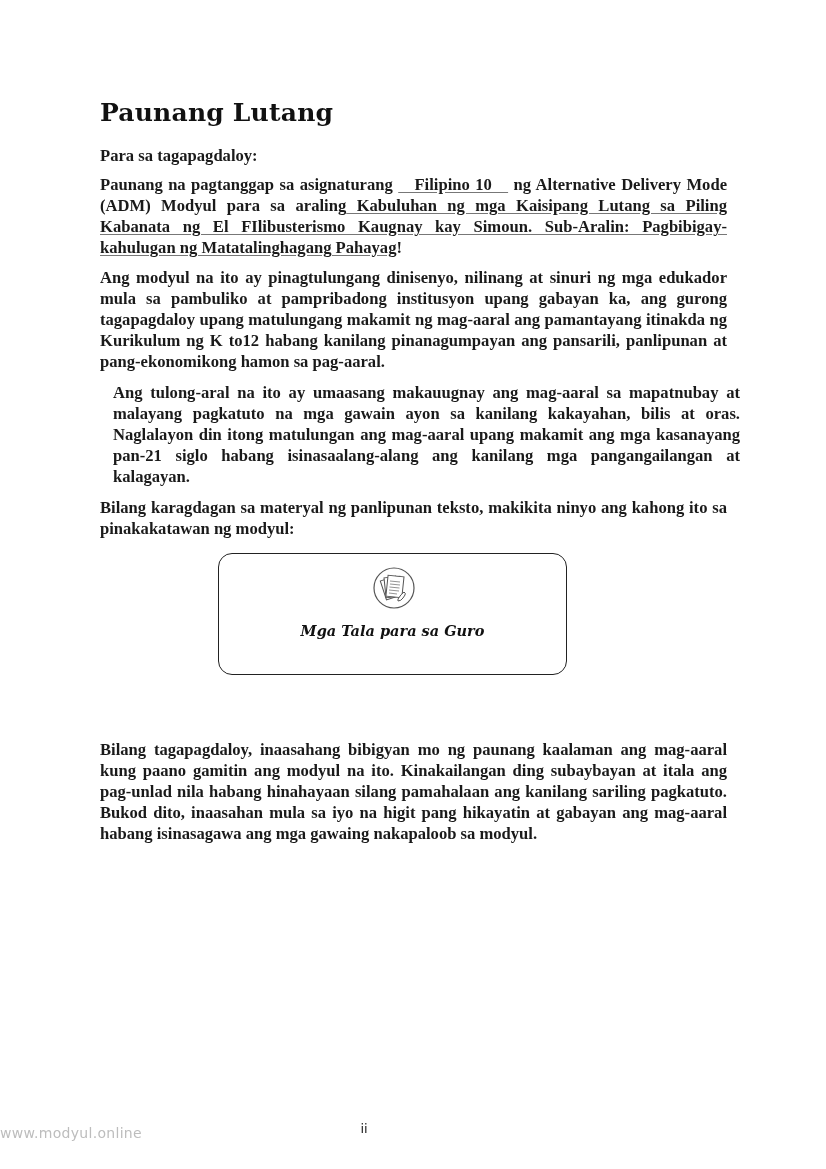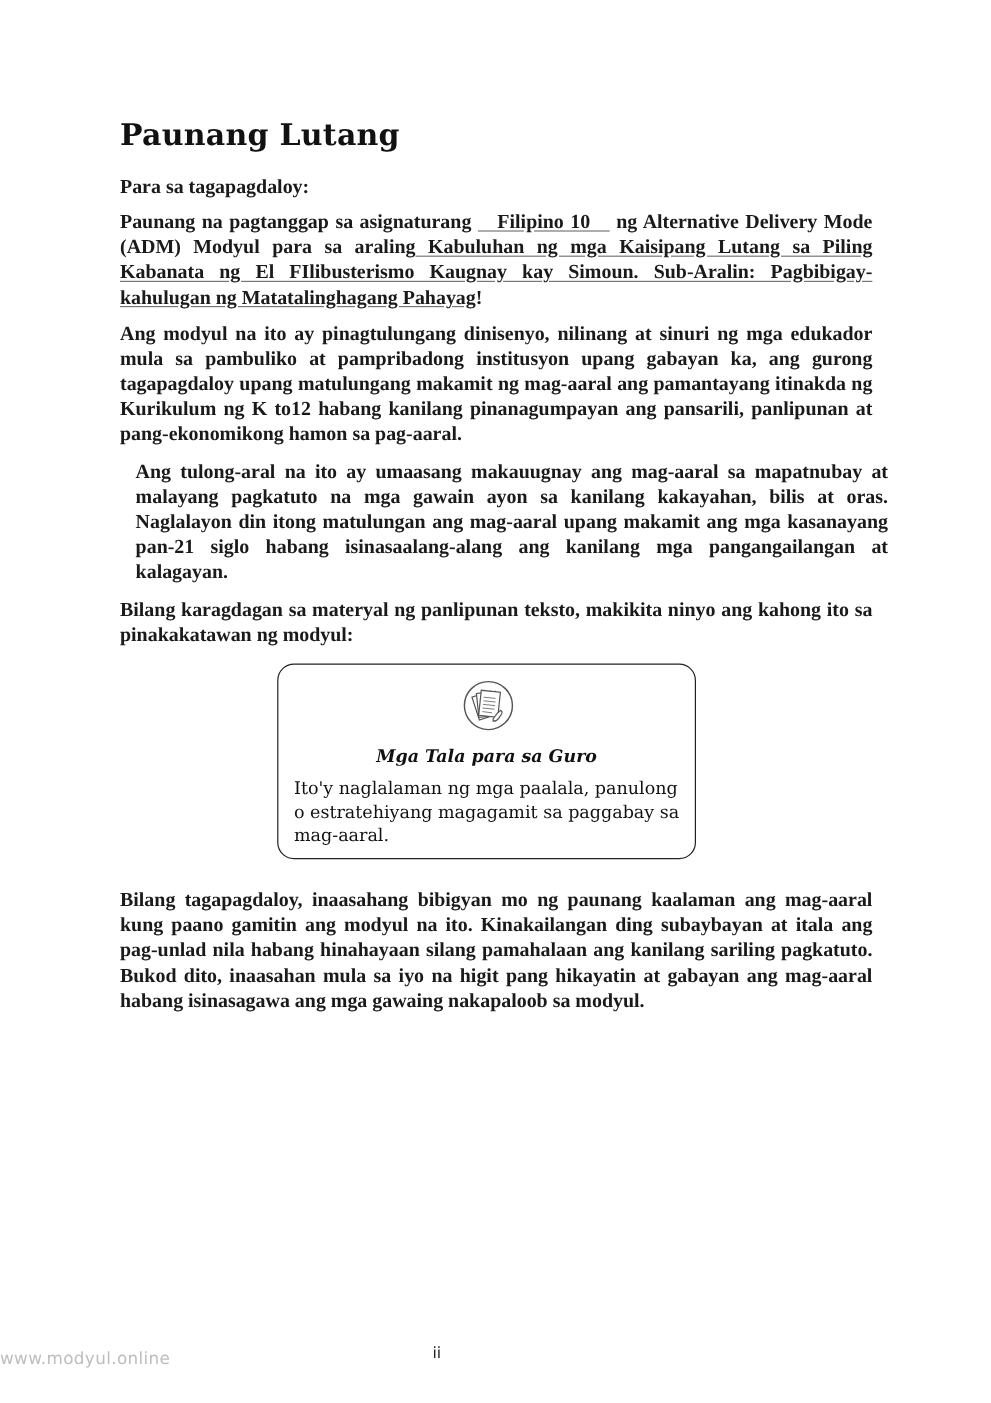--- a/index.html
+++ b/index.html
@@ -18,21 +18,21 @@
       line-height: 21px; text-align: justify; color: #1a1a1a; font-weight: bold;
     }
     .p-greet { position: absolute; top: 145px; left: 0; width: 627px; }
     .p1 { position: absolute; top: 174px; left: 0; width: 627px; }
     .p2 { position: absolute; top: 267px; left: 0; width: 627px; }
     .p3 { position: absolute; top: 382px; left: 0; width: 627px; margin-left: 13px; }
     .p4 { position: absolute; top: 497px; left: 0; width: 627px; }
     .p5 { position: absolute; top: 739px; left: 0; width: 627px; }
     .ul { text-decoration: underline; text-decoration-color: #777; text-underline-offset: 2px; }
     .box {
-      position: absolute; left: 231px; top: 553px; width: 349px; height: 163px;
+      position: absolute; left: 218px; top: 553px; width: 349px; height: 122px;
       border: 1.5px solid #222; border-radius: 14px; box-sizing: border-box;
     }
     .box-icon { position: absolute; left: 153px; top: 12px; width: 44px; height: 44px; }
     .box-title {
       position: absolute; top: 68px; left: 0; width: 100%; text-align: center;
       font-family: "DejaVu Serif", serif; font-weight: bold; font-style: italic;
       font-size: 14.5px; color: #111;
     }
     .box-body {
       position: absolute; top: 94px; left: 13px; width: 325px;
@@ -80,17 +80,16 @@
         <line x1="18" y1="15" x2="28" y2="16"></line>
         <line x1="18" y1="18" x2="28" y2="19"></line>
         <line x1="17.5" y1="21" x2="27.5" y2="22"></line>
         <line x1="17" y1="24" x2="27" y2="25"></line>
         <line x1="17" y1="27" x2="25" y2="28"></line>
       </g>
       <path d="M26 33 q3 -5 6 -7 q2 1 1 3 l-2 3 q-2 3 -5 3 z" fill="#fff" stroke="#555" stroke-width="1"></path>
     </svg>
   </div>
   <div class="box-title">Mga Tala para sa Guro</div>
-  <div class="box-body">Ito'y naglalaman ng mga paalala, panulong o estratehiyang magagamit sa paggabay sa mag-aaral.</div>
 </div>
 
 <div class="page-num">ii</div>
 <div class="watermark">www.modyul.online</div>
 
 </body></html>

